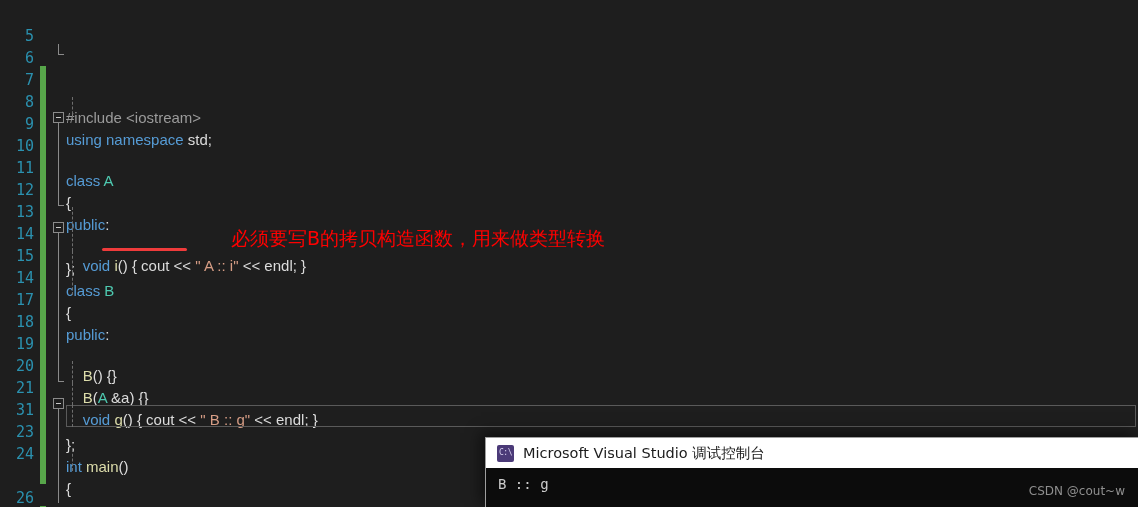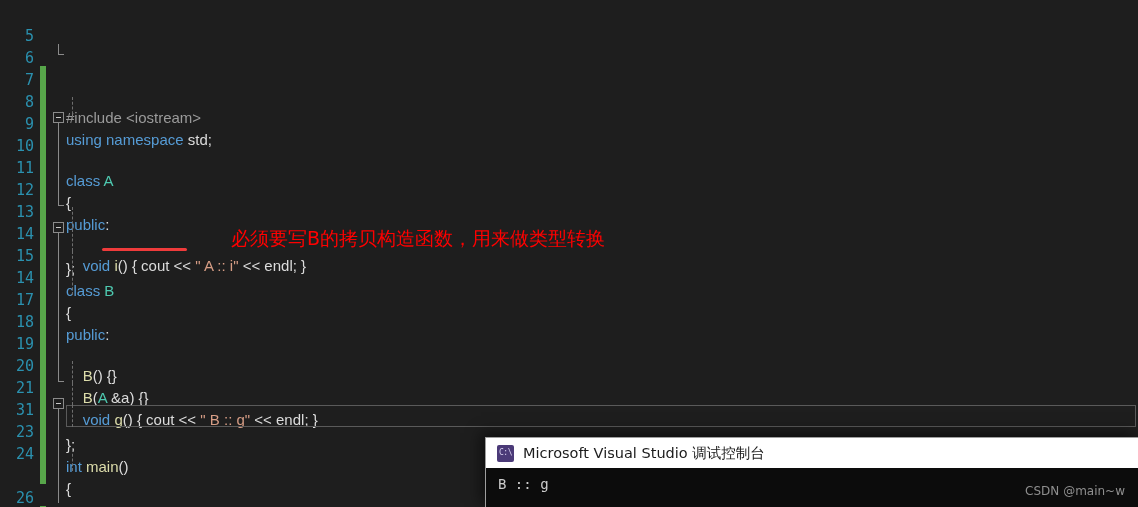--- a/index.html
+++ b/index.html
@@ -422,13 +422,13 @@
     <div id="console-icon">
       <span>C:\</span>
     </div>
     <div id="console-title">Microsoft Visual Studio 调试控制台</div>
   </div>
   <div id="console-body">
     <div id="console-output">B :: g</div>
   </div>
 </div>
 
-<div id="watermark">CSDN @main~w</div>
+<div id="watermark">CSDN @cout~w</div>
 
 </body></html>

